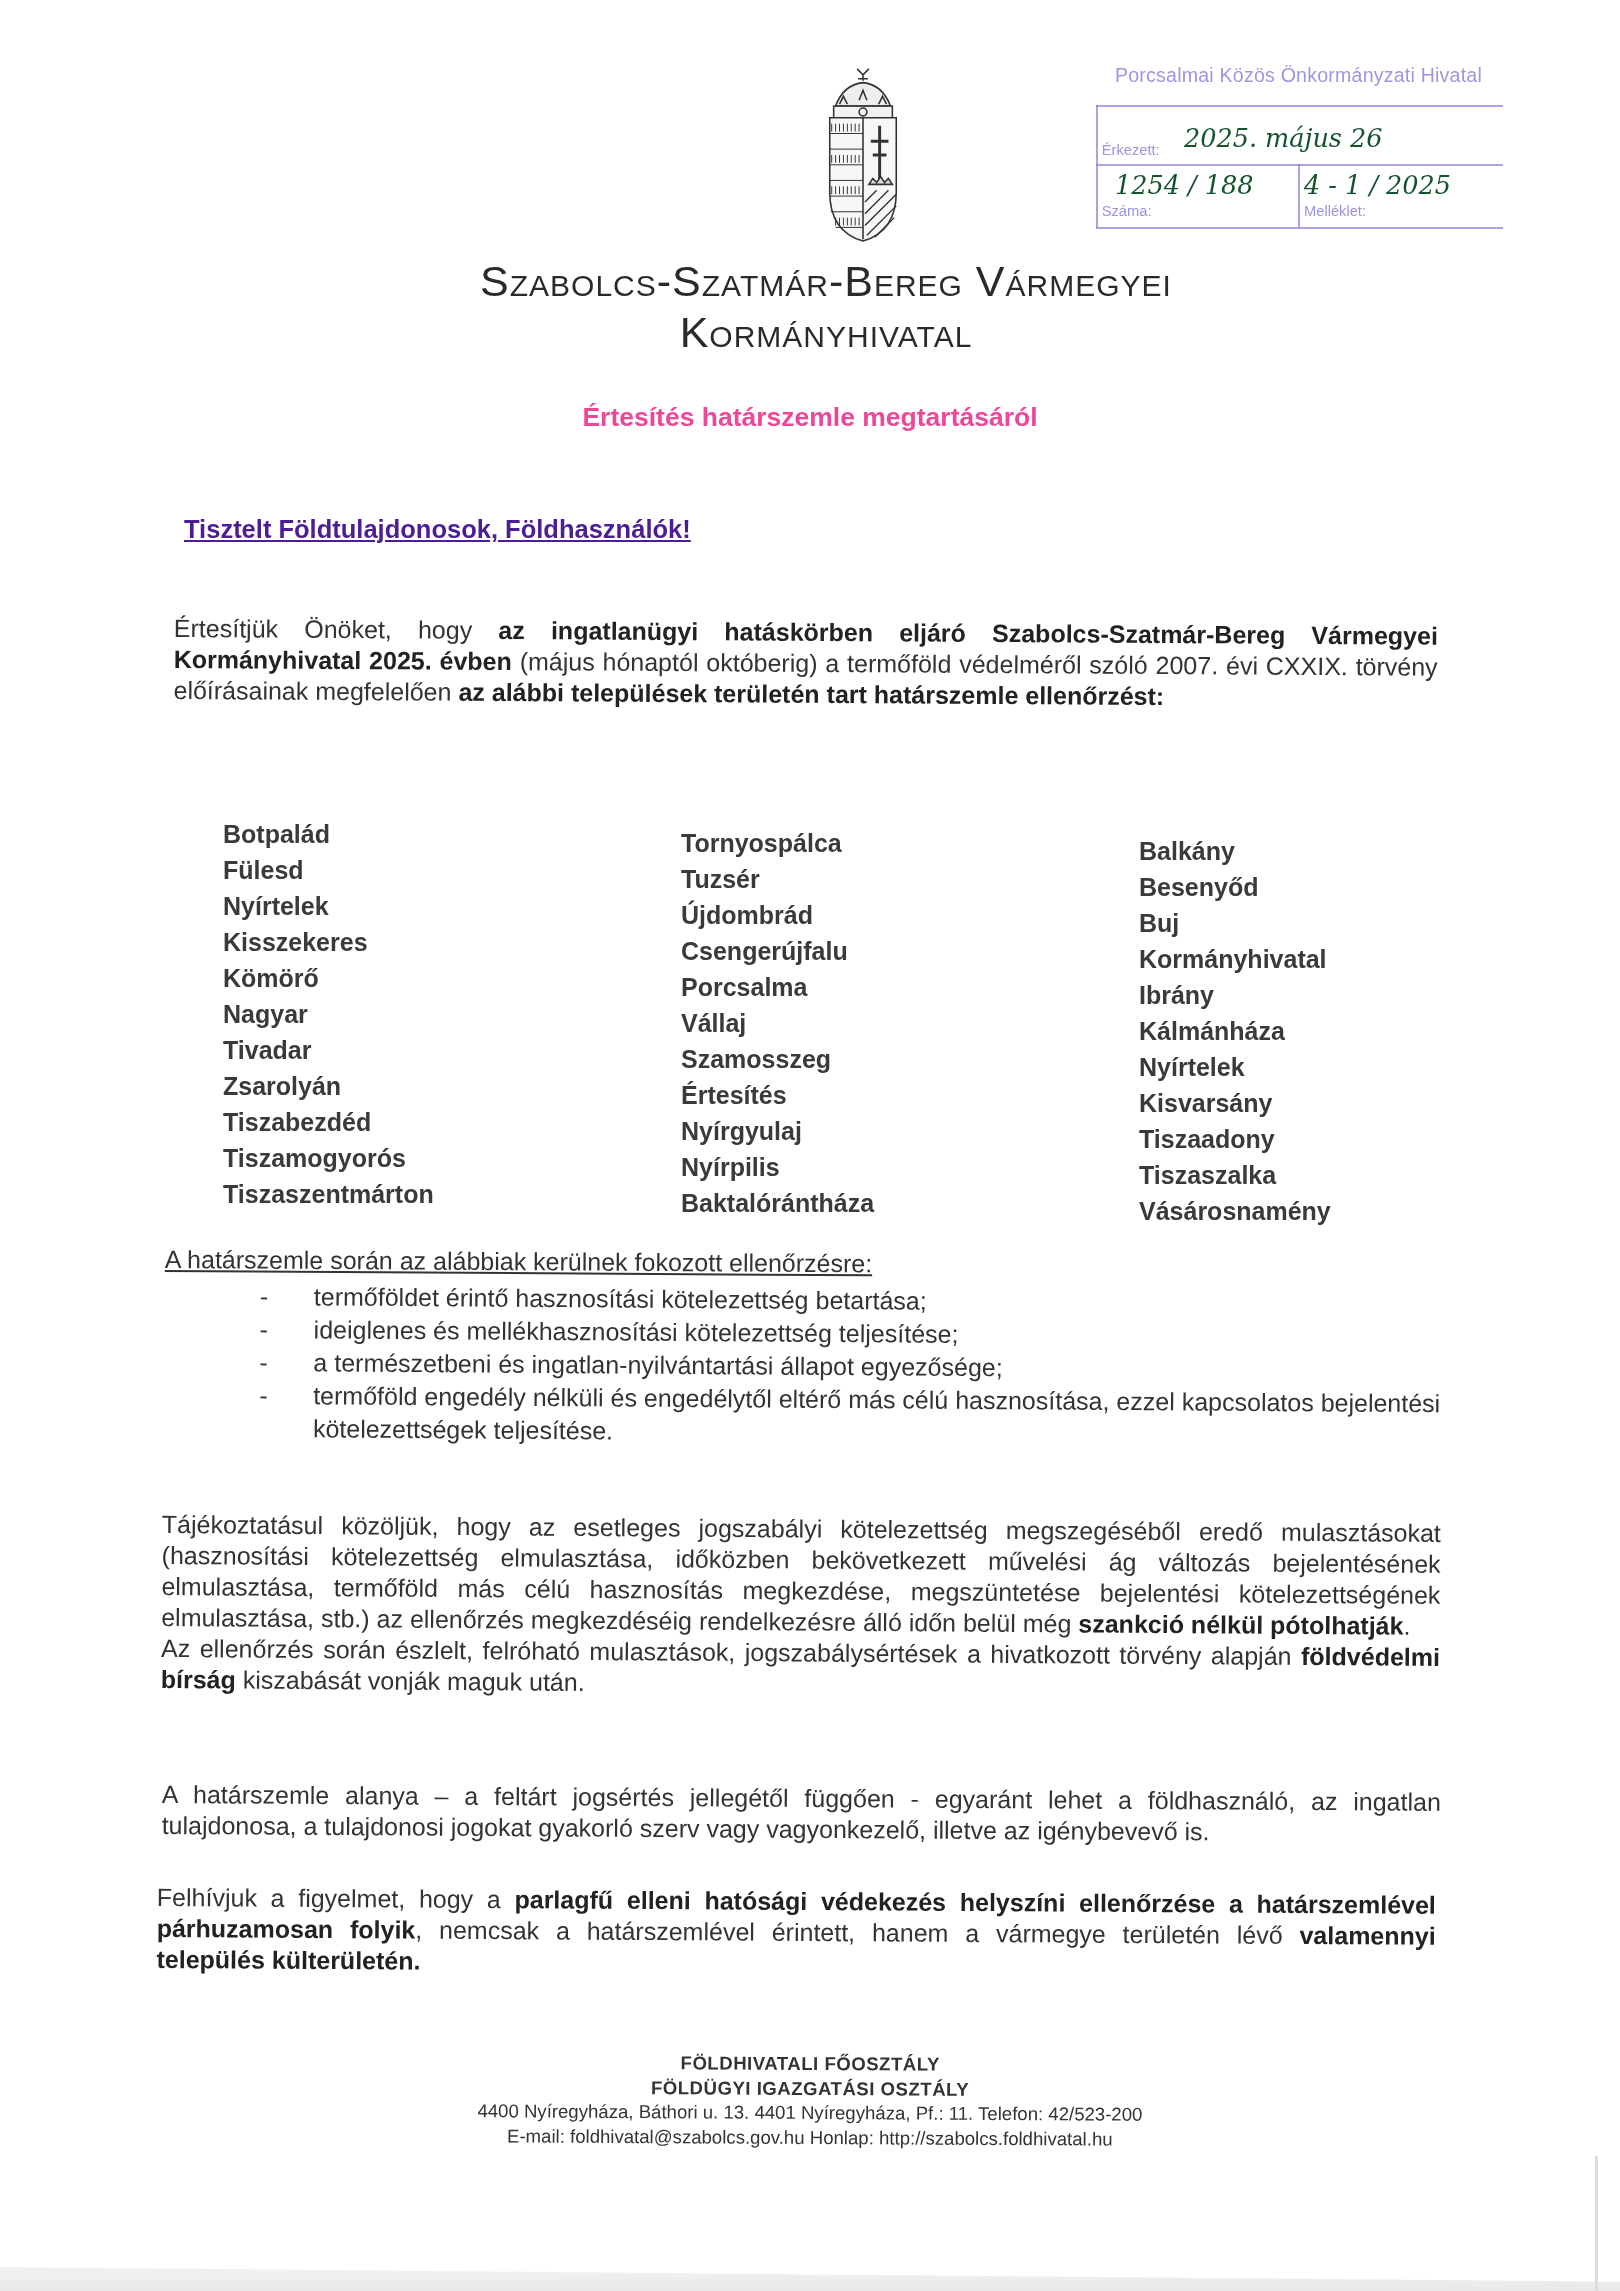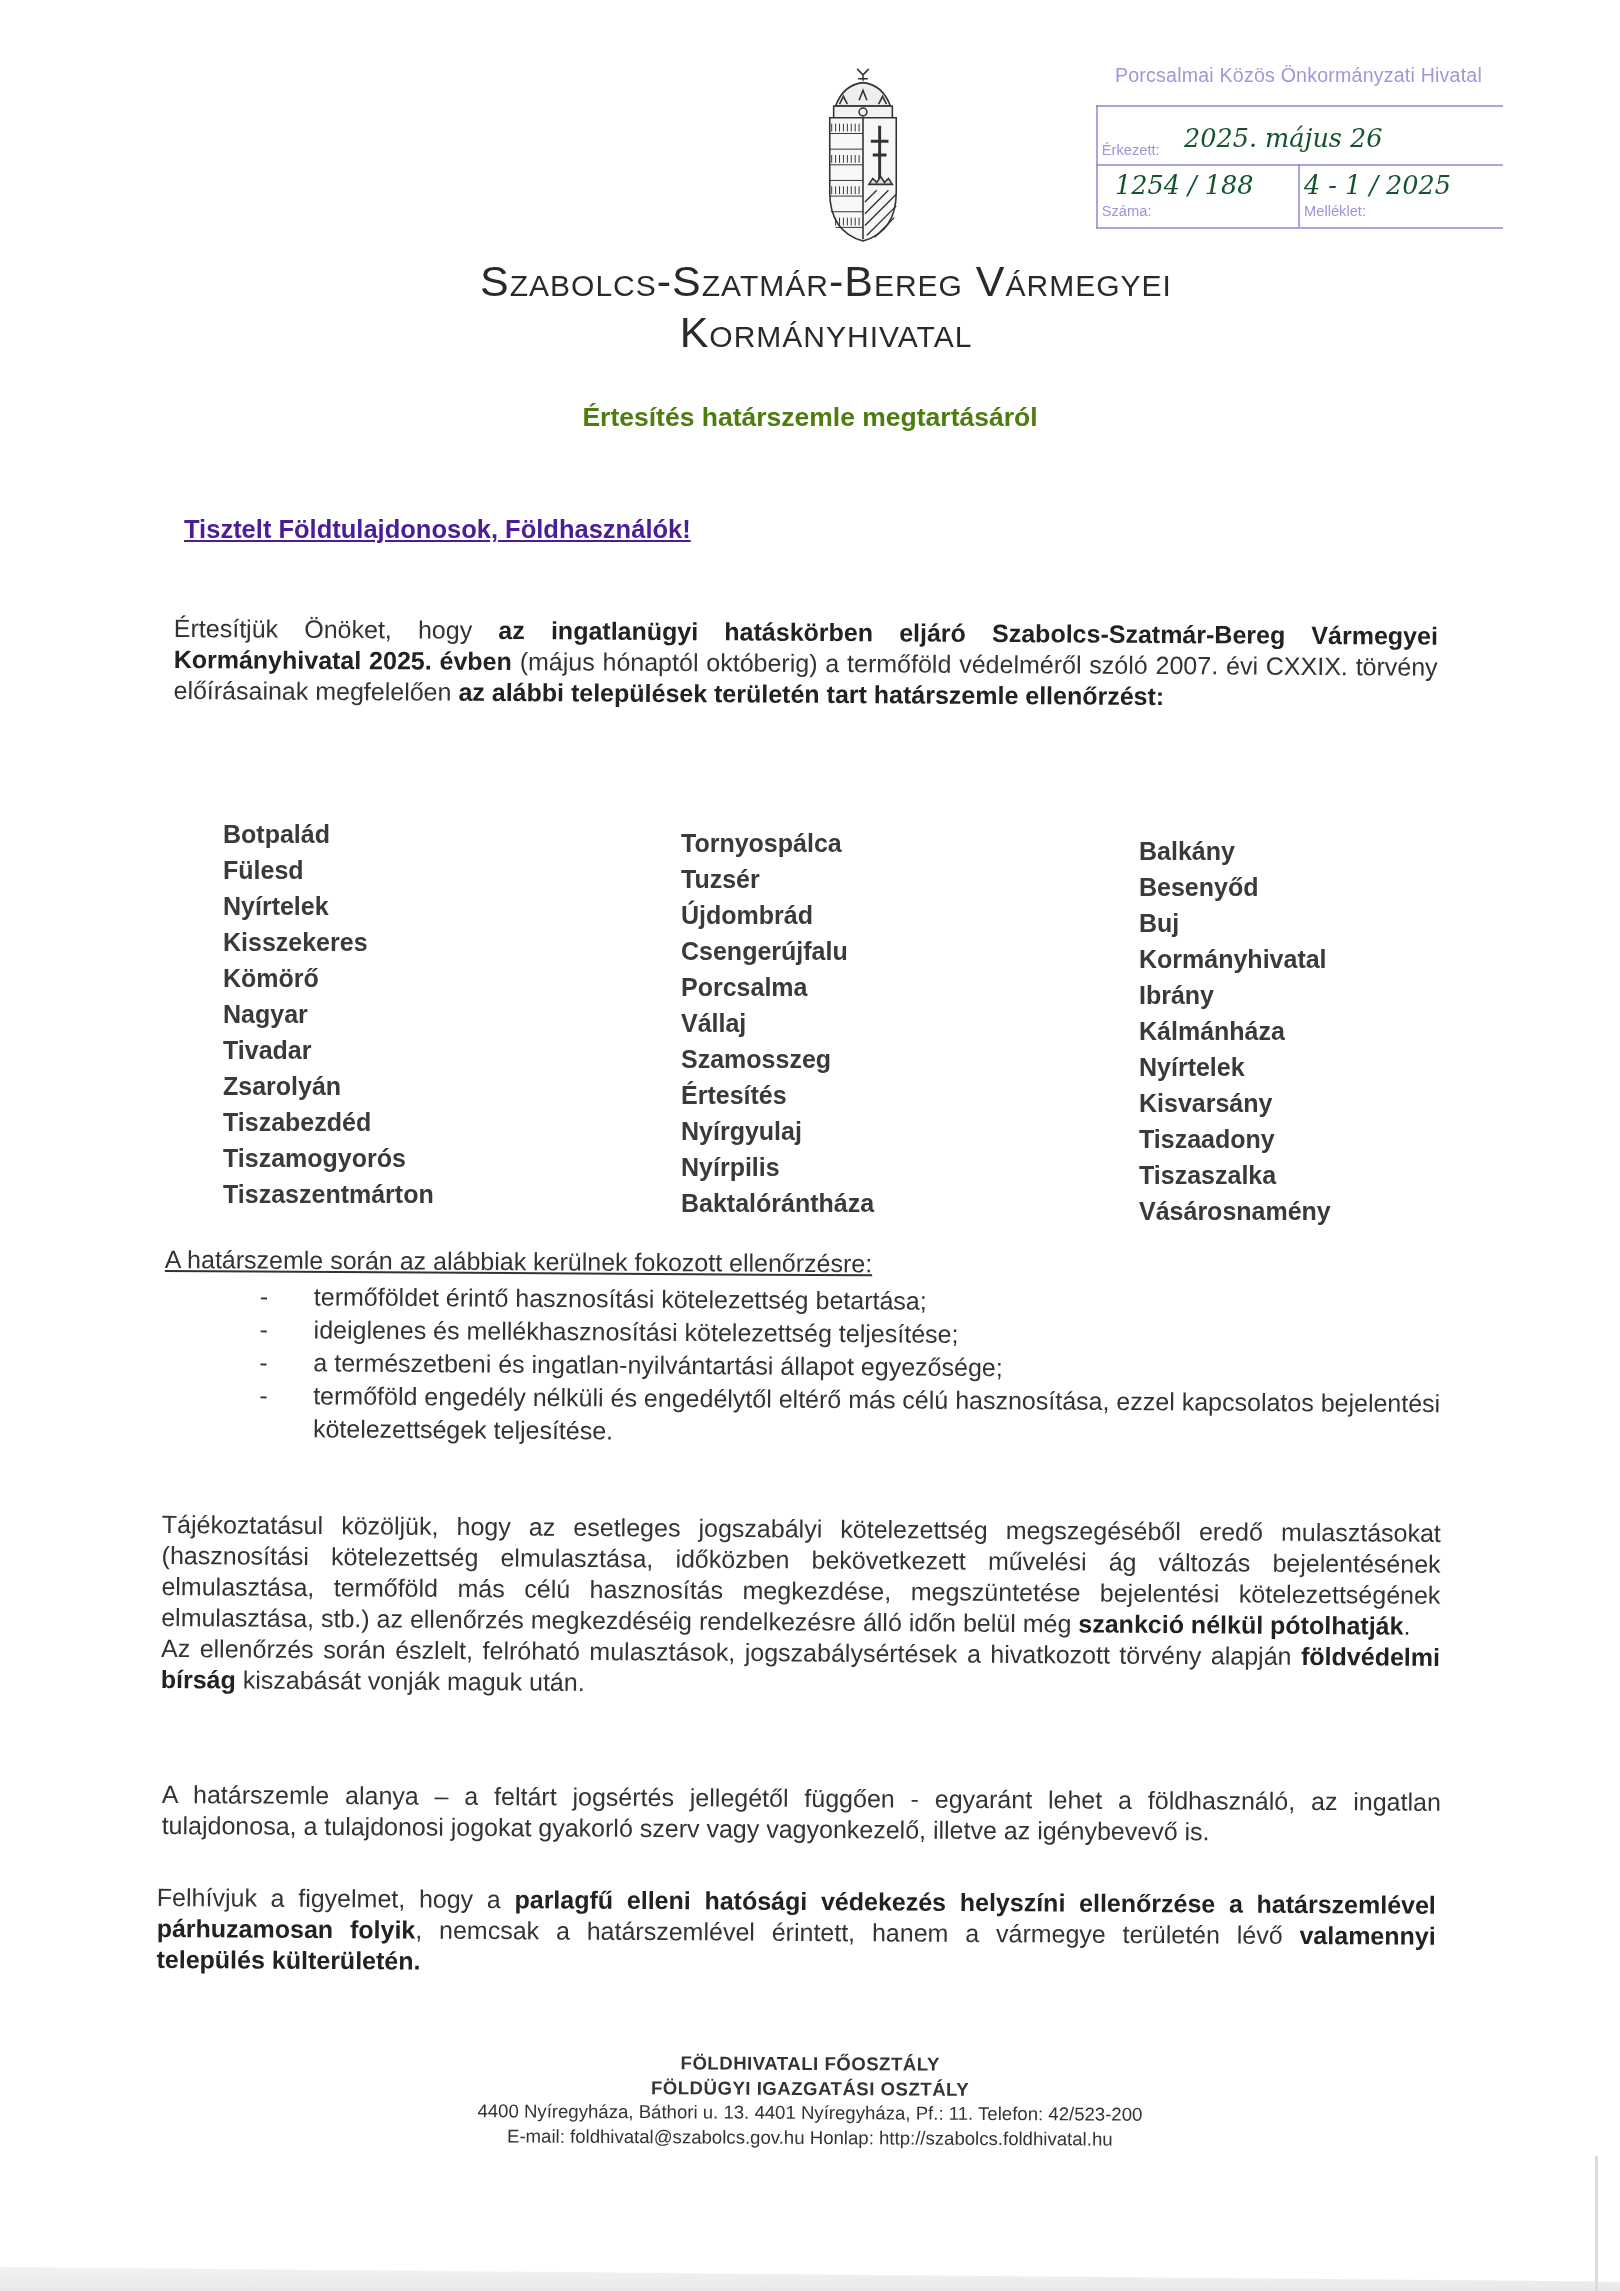--- a/index.html
+++ b/index.html
@@ -15,21 +15,21 @@
   .stamp .line { position: absolute; background: #8c86d8; height: 2px; opacity: 0.75; }
   .stamp .vline { position: absolute; background: #8c86d8; width: 2px; opacity: 0.75; }
   .stamp .lbl { position: absolute; font-size: 14.7px; color: #9a95dc; }
   .stamp .hw { position: absolute; font-family: "DejaVu Serif", serif; font-style: italic; color: #14532d; font-size: 25.5px; white-space: nowrap; }
 
   
   .org-title { position: absolute; left: 0; width: 1620px; text-align: center; font-family: Liberation Sans, sans-serif; color: #2a2a2a; font-variant: small-caps; letter-spacing: 1px; padding-left: 16px; }
   .org-title.l1 { top: 257px; font-size: 43px; }
   .org-title.l2 { top: 308px; font-size: 43px; }
 
-  .doc-title { position: absolute; top: 402px; left: 0; width: 1620px; text-align: center; font-weight: bold; font-size: 26.5px; color: #4d7c0f; }
+  .doc-title { position: absolute; top: 402px; left: 0; width: 1620px; text-align: center; font-weight: bold; font-size: 26.5px; color: #ec4899; }
 
   .salutation { position: absolute; left: 184px; top: 515px; font-weight: bold; font-size: 25.5px; text-decoration: underline; color: #4c1d95; }
 
   .para { position: absolute; font-size: 25px; line-height: 31px; text-align: justify; color: #333; }
   .para b { color: #222; }
   .p-intro { left: 174px; top: 613px; width: 1264px; transform: rotate(0.35deg); transform-origin: left top; }
 
   
   .col { position: absolute; font-weight: bold; font-size: 25px; line-height: 36px; color: #3a3a3a; }
   .col div { white-space: nowrap; }

